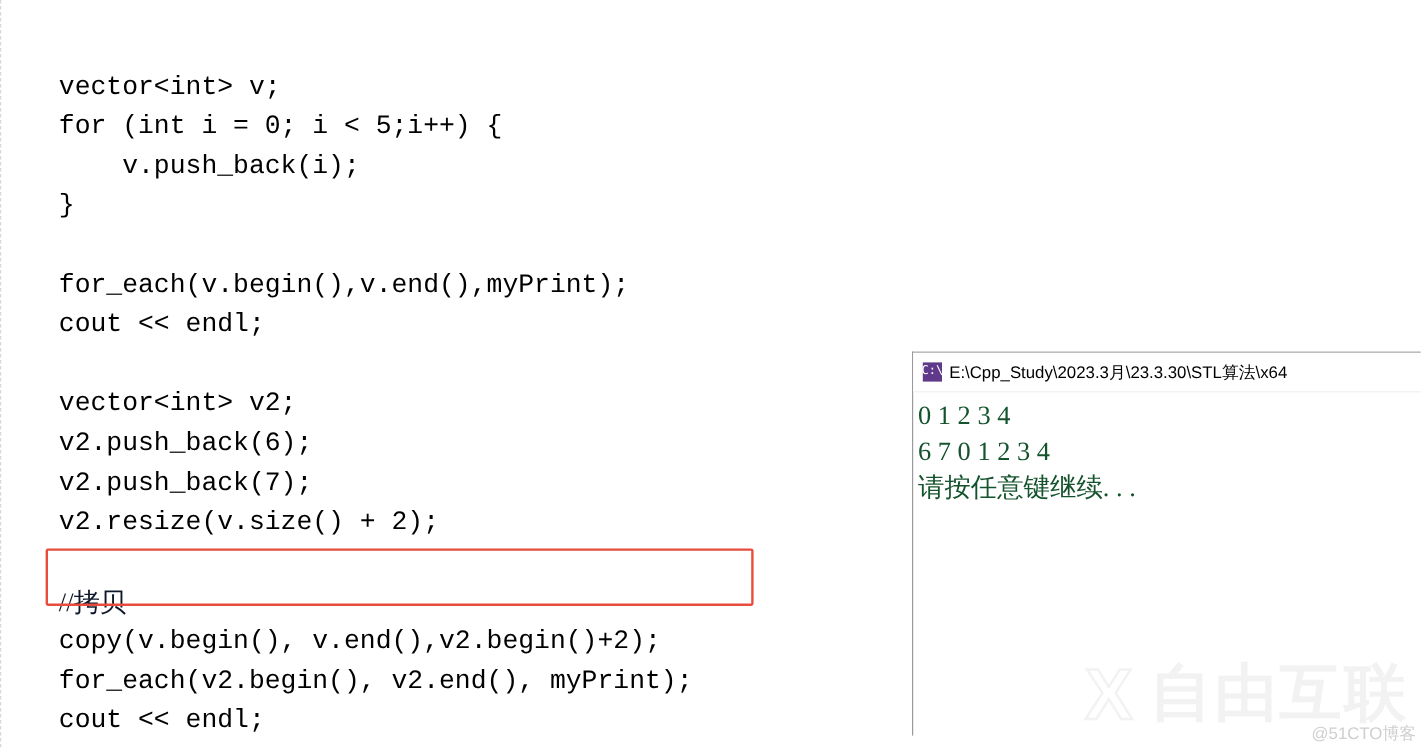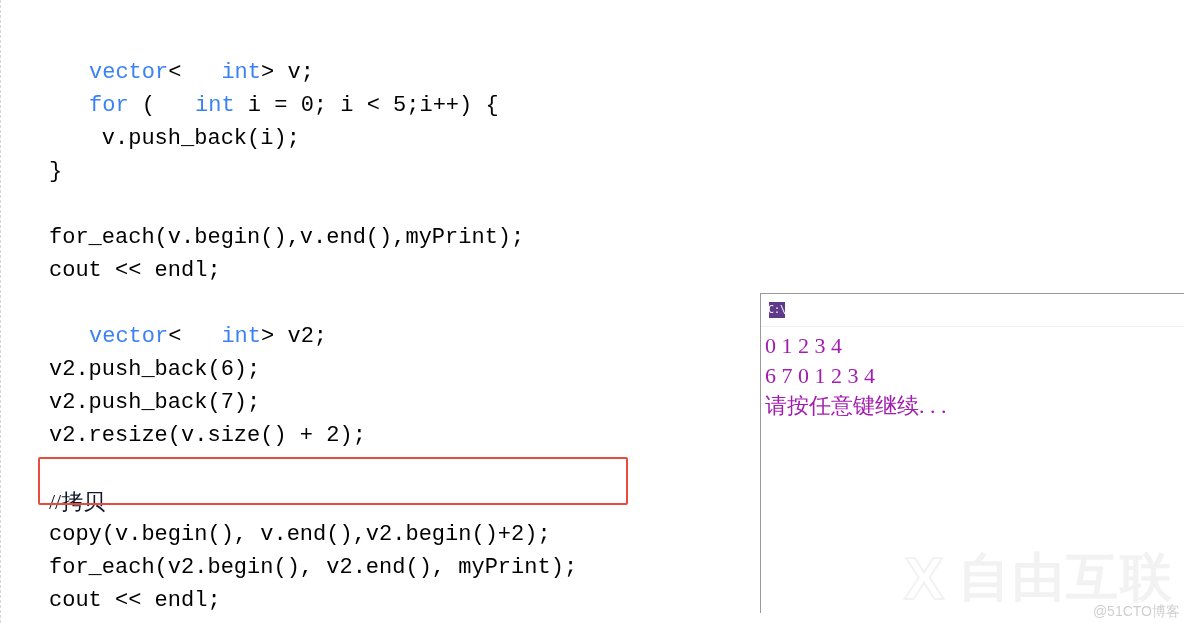--- a/index.html
+++ b/index.html
@@ -38,21 +38,21 @@
   .hl {
     position: absolute;
     left: 0;
     right: 0;
     top: 0;
     bottom: 0;
     background: #f7f8f6;
     z-index: -1;
   }
 
-  .kw { color: #3b82f6; margin-left: 40px; }
+  .kw { color: #000000; }
   .br { color: #000000; }
   .cmt { color: #0f172a; font-family: Liberation Serif, serif; }
   .op { color: #000000; }
   .indent-guide {
     position: absolute;
     left: 98px;
     top: 0;
     bottom: 0;
     border-left: 1px dashed #dcdcdc;
     z-index: -1;
@@ -107,21 +107,21 @@
     font-size: 10px;
     font-family: Consolas, monospace;
     display: flex;
     align-items: center;
     justify-content: center;
     flex-shrink: 0;
   }
 
   .console .body {
     padding: 4px 4px;
-    color: #a21caf;
+    color: #14532d;
     line-height: 30px;
     white-space: pre;
   }
 
   .watermark {
     position: absolute;
     right: 10px;
     bottom: 10px;
     color: #e8e8e8;
     font-size: 52px;
@@ -155,20 +155,21 @@
 
 <div class="editor">
   
 <div class="line"><span class="kw">vector</span><span class="br">&lt;</span><span class="kw">int</span><span class="br">&gt;</span><span class="op"> v;</span></div><div class="line"><span class="kw">for</span><span class="op"> (</span><span class="kw">int</span><span class="op"> i = 0; i &lt; 5;i++) {</span></div><div class="line"><div class="indent-guide"></div><span class="op">    v.push_back(i);</span></div><div class="line"><span class="op">}</span></div><div class="line"></div><div class="line"><span class="op">for_each(v.begin(),v.end(),myPrint);</span></div><div class="line"><span class="op">cout &lt;&lt; endl;</span></div><div class="line"></div><div class="line"><span class="kw">vector</span><span class="br">&lt;</span><span class="kw">int</span><span class="br">&gt;</span><span class="op"> v2;</span></div><div class="line"><div class="hl"></div><span class="op">v2.push_back(6);</span></div><div class="line"><span class="op">v2.push_back(7);</span></div><div class="line"><span class="op">v2.resize(v.size() + 2);</span></div><div class="line"></div><div class="line"><span class="cmt">//拷贝</span></div><div class="line"><span class="op">copy(v.begin(), v.end(),v2.begin()+2);</span></div><div class="line"><span class="op">for_each(v2.begin(), v2.end(), myPrint);</span></div><div class="line"><span class="op">cout &lt;&lt; endl;</span></div></div>
 
 <div class="red-box"></div>
 
 <div class="console">
   <div class="titlebar">
     <span class="icon">C:\</span>
+    <span>E:\Cpp_Study\2023.3月\23.3.30\STL算法\x64</span>
   </div>
   <div class="body">0 1 2 3 4
 6 7 0 1 2 3 4
 请按任意键继续. . .</div>
 </div>
 
 <div class="watermark">
   <span class="x">X</span>
   <span>自由互联</span>
 </div>

